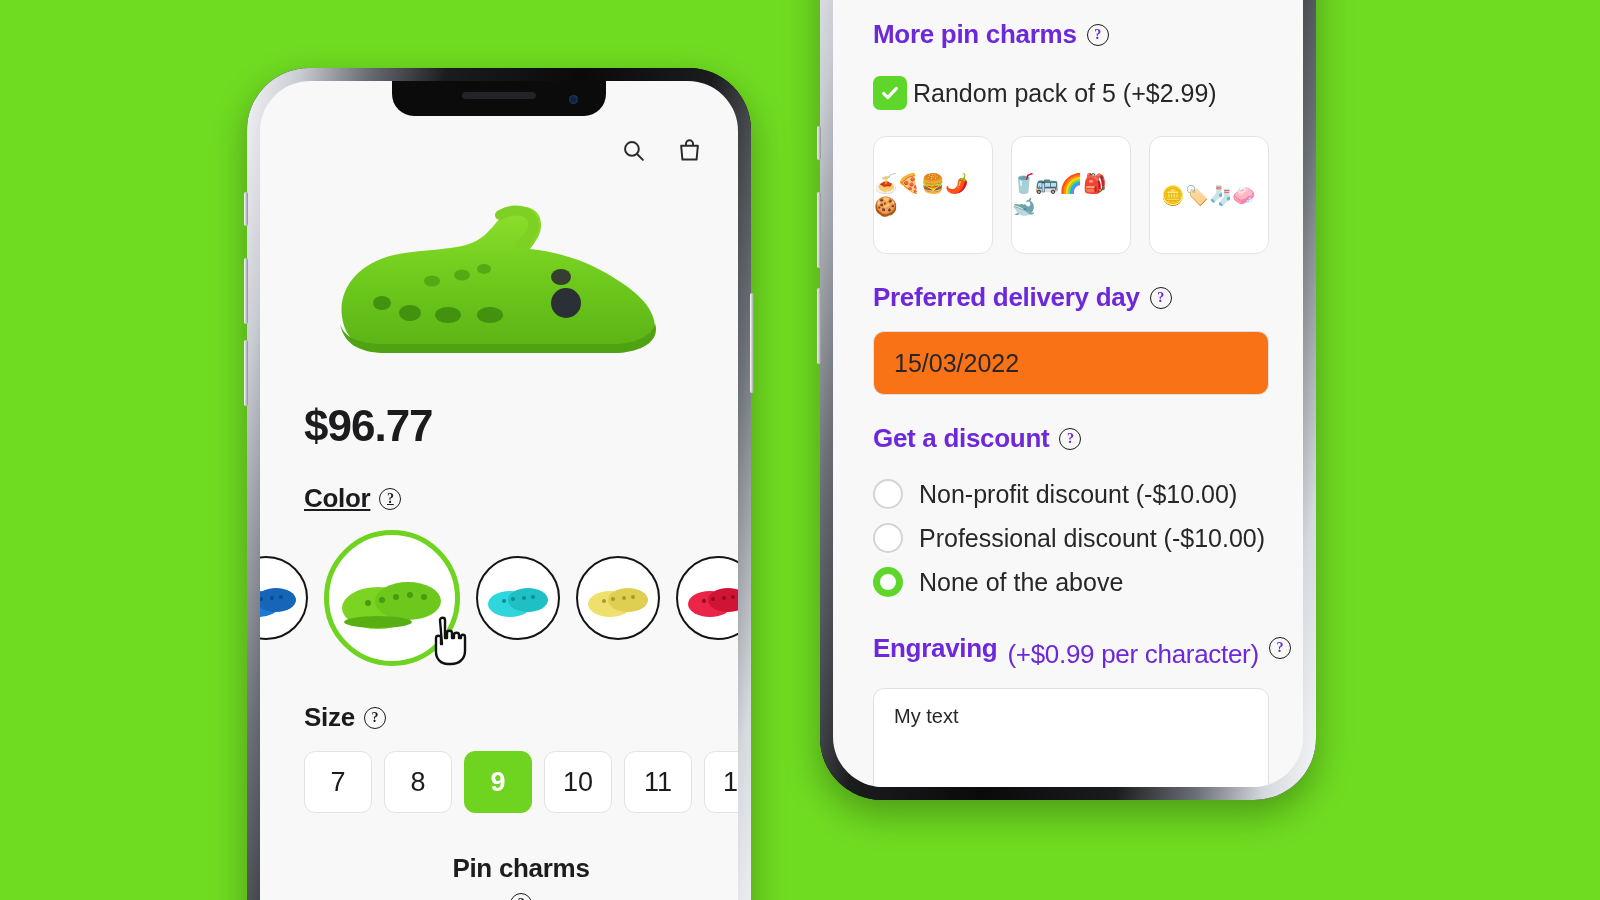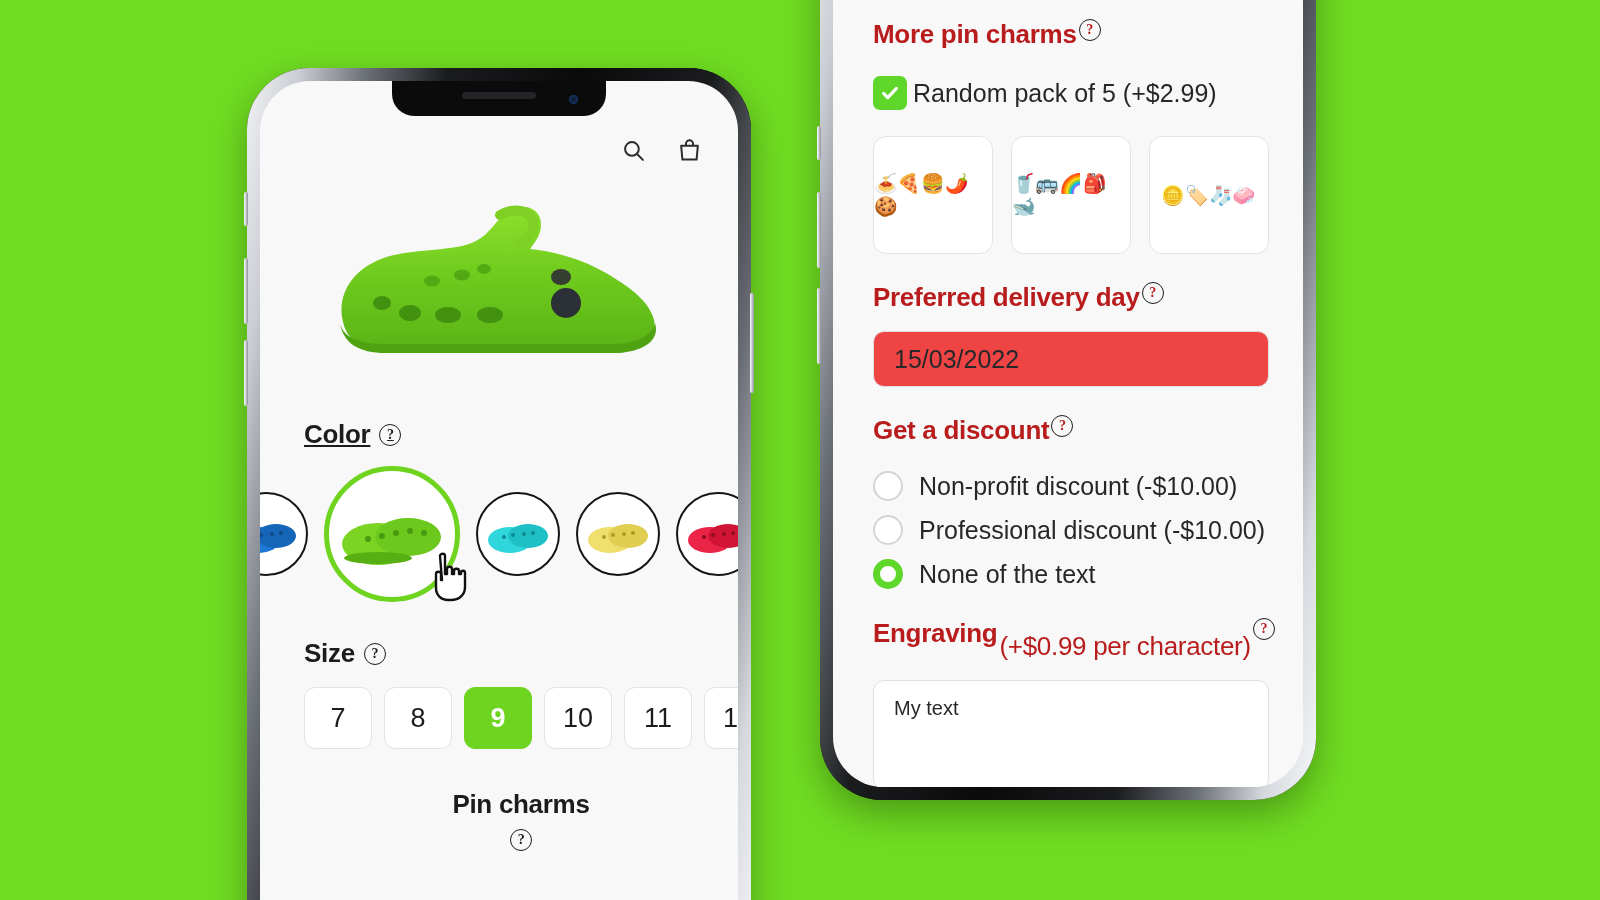--- a/index.html
+++ b/index.html
@@ -165,22 +165,22 @@
   
   #phone-right {
     left: 820px; top: -190px;
     width: 496px; height: 990px;
   }
   #phone-right .screen { background: #f8f8f8; padding: 0; }
 
   .rpanel { padding: 196px 34px 0 40px; }
 
   .r-heading {
-    display: flex; align-items: flex-start; gap: 2px;
-    font-size: 26px; font-weight: 700; color: #b91c1c;
+    display: flex; align-items: center; gap: 10px;
+    font-size: 26px; font-weight: 700; color: #6d28d9;
     letter-spacing: -.3px;
     white-space: nowrap;
   }
   .r-heading .suffix { font-weight: 400; margin-top: 13px; }
 
   .checkrow {
     display: flex; align-items: center; gap: 6px;
     margin-top: 26px;
   }
   .checkbox {
@@ -198,22 +198,22 @@
     border: 1.5px solid #e4e4e6;
     border-radius: 13px;
     display: flex; align-items: center; justify-content: center;
     gap: 2px;
     font-size: 19px;
     overflow: hidden;
   }
 
   .field {
     margin-top: 18px;
-    height: 56px;
-    background: #ef4444;
+    height: 64px;
+    background: #f97316;
     border: 1.5px solid #e0e0e3;
     border-radius: 11px;
     display: flex; align-items: center;
     padding: 0 20px;
     font-size: 25px; color: #27272a;
   }
   .textarea {
     margin-top: 18px;
     height: 110px;
     background: #fff;
@@ -295,20 +295,21 @@
           <ellipse cx="58" cy="118" rx="9" ry="7" fill="#3E8C0E" opacity=".9"></ellipse>
           <ellipse cx="86" cy="128" rx="11" ry="8" fill="#3E8C0E" opacity=".9"></ellipse>
           <ellipse cx="124" cy="130" rx="13" ry="8" fill="#3E8C0E" opacity=".9"></ellipse>
           <ellipse cx="166" cy="130" rx="13" ry="8" fill="#3E8C0E" opacity=".9"></ellipse>
           <ellipse cx="237" cy="92" rx="10" ry="8" fill="#2F2F33" opacity=".9"></ellipse>
           <circle cx="242" cy="118" r="15" fill="#2B2F36"></circle>
           <path d="M176 30 C190 22 206 25 209 36 C212 46 203 54 196 60" fill="none" stroke="#7ED024" stroke-width="10" stroke-linecap="round"></path>
         </svg>
       </div>
 
+      <div class="price">$96.77</div>
 
       <div class="sec-label" style="margin-top:32px;text-decoration:underline;">
         <span>Color</span>
         <span class="qmark">?</span>
       </div>
 
       <div class="swatch-row">
         <div class="swatch" style="margin-left:-40px;">
           <svg width="64" height="48" viewBox="0 0 64 48">
               <g>
@@ -447,21 +448,21 @@
           <div class="radio-row">
             <span class="radio"></span>
             <span class="lbl">Non-profit discount (-$10.00)</span>
           </div>
           <div class="radio-row">
             <span class="radio"></span>
             <span class="lbl">Professional discount (-$10.00)</span>
           </div>
           <div class="radio-row">
             <span class="radio checked"></span>
-            <span class="lbl">None of the text</span>
+            <span class="lbl">None of the above</span>
           </div>
         </div>
 
         <div class="r-heading mt-sec2">
           <span>Engraving</span>
           <span class="suffix">(+$0.99 per character)</span>
           <span class="qmark">?</span>
         </div>
         <div class="textarea">My text</div>
 

